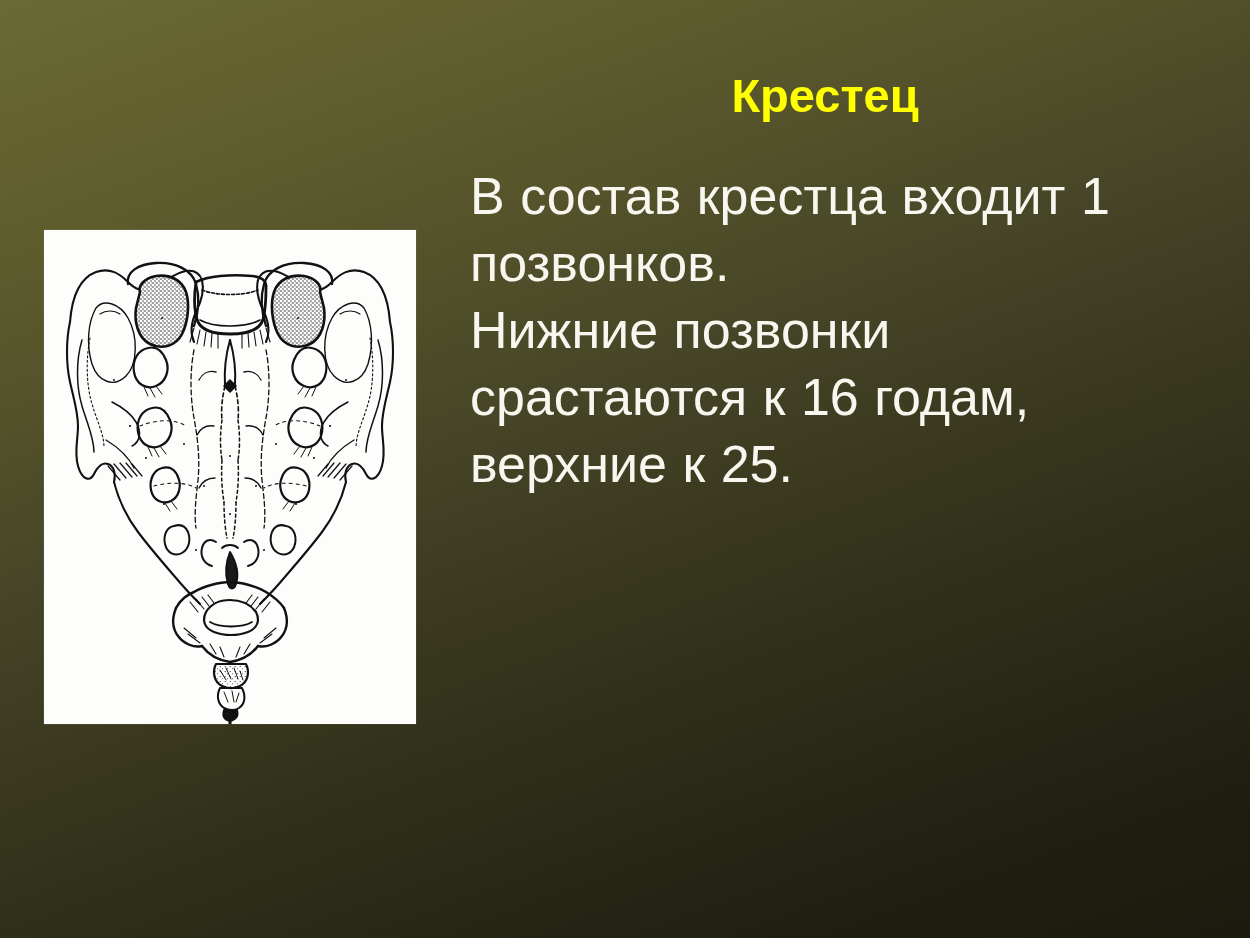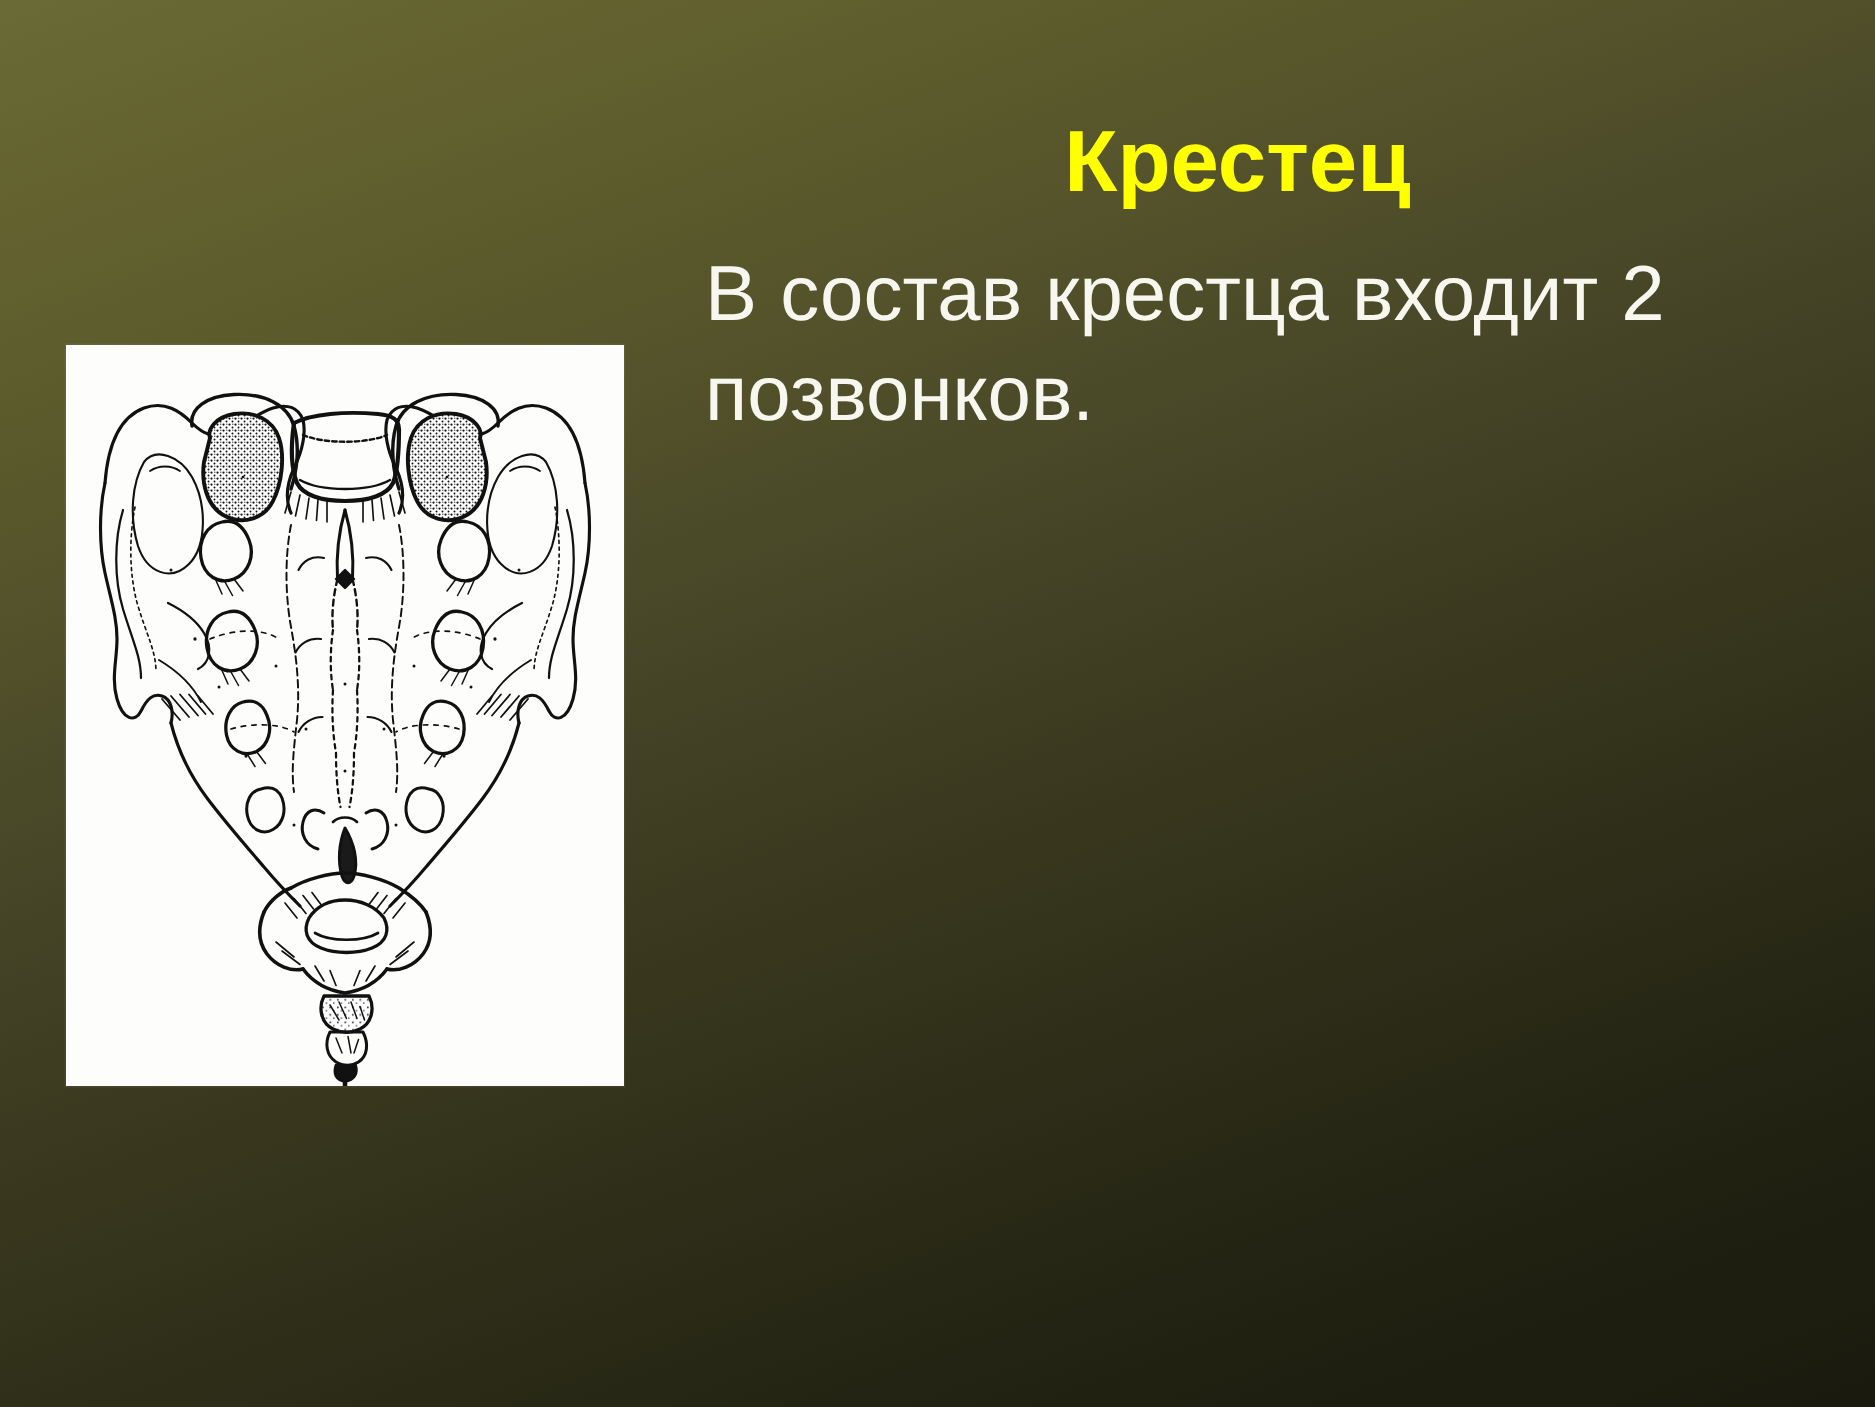--- a/index.html
+++ b/index.html
@@ -39,25 +39,25 @@
     height: 494px;
     background: #fdfdfb;
     box-shadow: 0 0 0 1px rgba(255,255,255,0.06);
   }
   #figure svg { display: block; width: 100%; height: 100%; }
 
   
   #title {
     position: absolute;
     left: 455px;
-    top: 80px;
+    top: 68px;
     width: 740px;
     text-align: center;
     color: #ffff00;
-    font-size: 58px;
+    font-size: 47px;
     font-weight: bold;
     letter-spacing: 0px;
     line-height: 56px;
     white-space: nowrap;
   }
 
   
   #body-copy {
     position: absolute;
     left: 470px;
@@ -395,16 +395,17 @@
           <circle cx="118" cy="88" r="0.9"></circle>
           <circle cx="254" cy="88" r="0.9"></circle>
         </g>
       </g>
     </svg>
   </div>
 
   <div id="title">Крестец</div>
 
   <div id="body-copy">
-    <p class="para">В состав крестца входит 2 позвонков.</p>
+    <p class="para">В состав крестца входит 1 позвонков.</p>
+    <p class="para">Нижние позвонки срастаются к 16 годам, верхние к 25.</p>
   </div>
 
 </div>
 
 </body></html>

